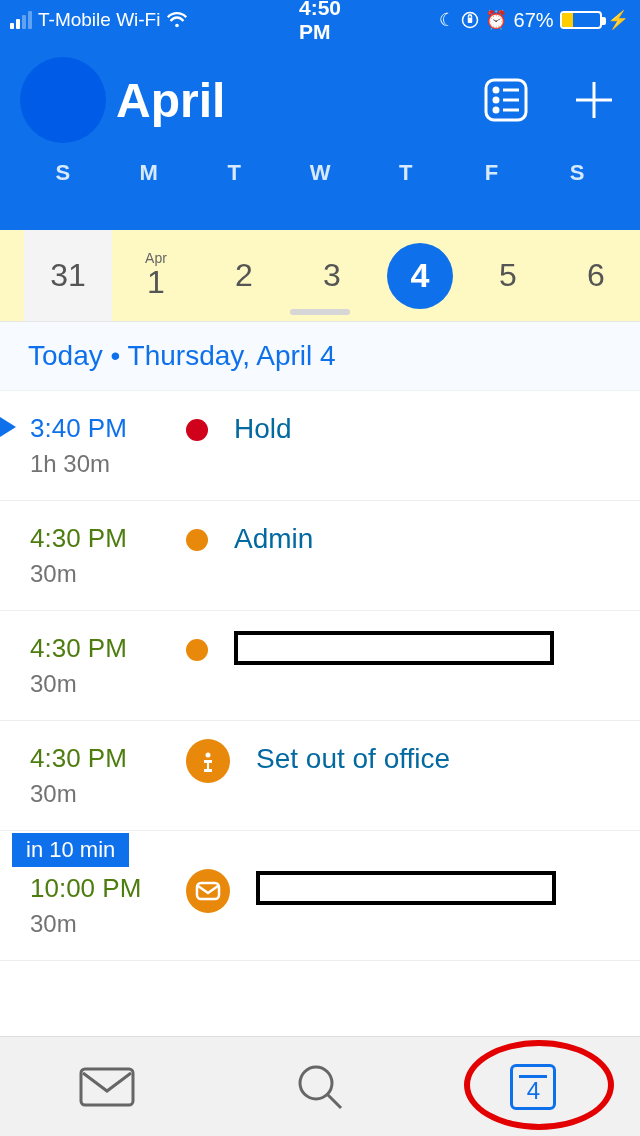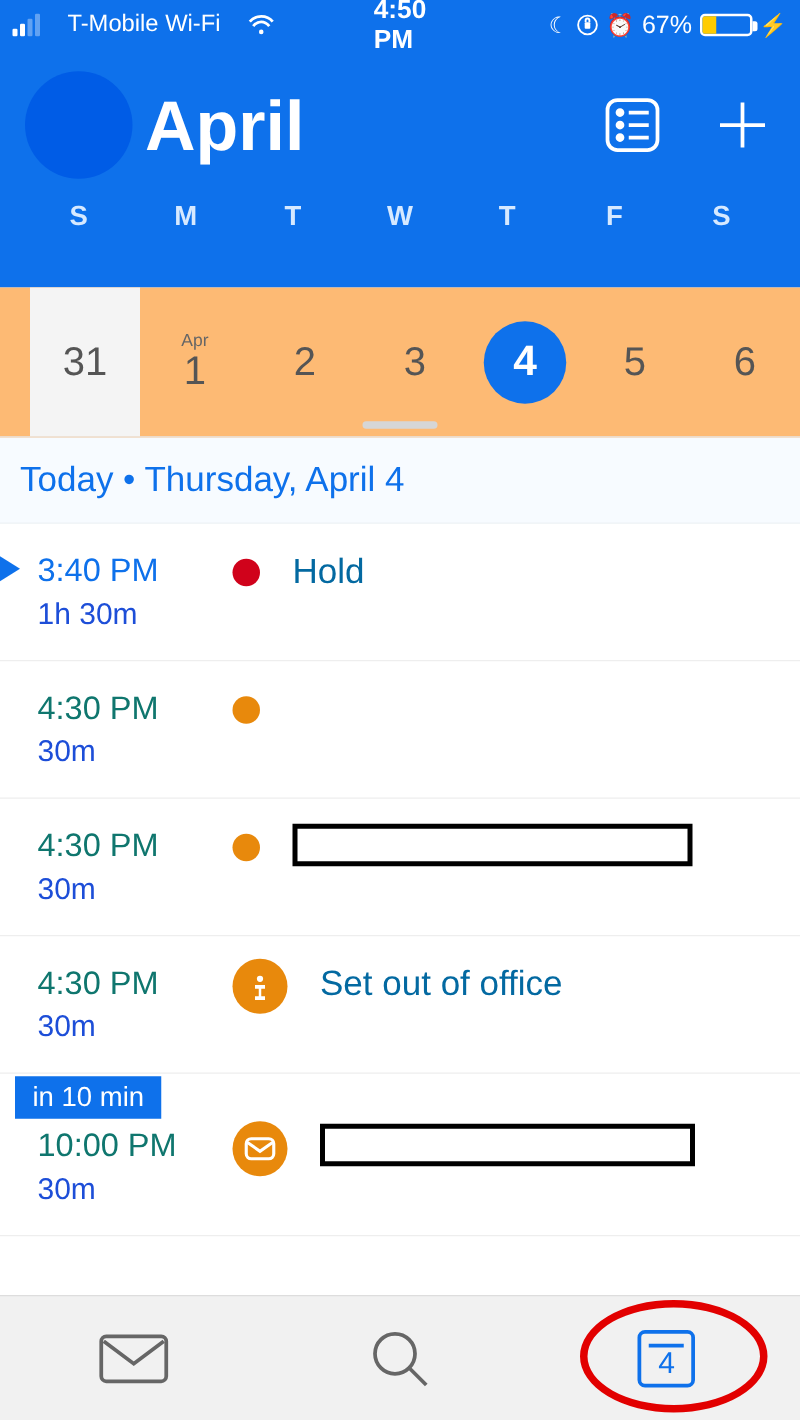--- a/index.html
+++ b/index.html
@@ -1,59 +1,59 @@
 <!DOCTYPE html>
 <html><head>
 <meta charset="utf-8">
 <style>
   * { box-sizing: border-box; margin: 0; padding: 0; }
   html, body { width: 640px; height: 1136px; font-family: -apple-system, "Helvetica Neue", Arial, sans-serif; background:#fff; overflow:hidden; }
   
   .status-bar { height: 40px; background:#0e71eb; color:#fff; display:flex; align-items:center; padding:0 10px; font-size:20px; font-weight:500; }
-  .status-left { display:flex; align-items:center; gap:22px; flex:1;}
+  .status-left { display:flex; align-items:center; gap:6px; flex:1;}
   .status-center { flex:0; font-weight:600; font-size:21px; }
   .status-right { display:flex; align-items:center; gap:6px; flex:1; justify-content:flex-end; }
   .sig-bars { display:flex; align-items:flex-end; gap:2px; }
   .sig-bars span{ width:4px; background:#fff; border-radius:1px; }
   .sig-bars span:nth-child(1){height:6px;}
   .sig-bars span:nth-child(2){height:10px;}
   .sig-bars span:nth-child(3){height:14px; background:rgba(255,255,255,0.35);}
   .sig-bars span:nth-child(4){height:18px; background:rgba(255,255,255,0.35);}
   .battery { width:42px; height:18px; border:2px solid #fff; border-radius:4px; position:relative; }
   .battery::after{ content:""; position:absolute; right:-6px; top:4px; width:4px; height:8px; background:#fff; border-radius:0 2px 2px 0;}
   .battery-fill{ height:100%; width:30%; background:#ffcc00; border-radius:2px 0 0 2px;}
   .carrier { font-size:19px; }
   .moon, .lock, .alarm, .bolt { font-size:18px; }
   
   .header { background:#0e71eb; color:#fff; height:190px; padding:0 20px; position:relative; }
   .header-top { display:flex; align-items:center; height:120px; }
   .avatar { width:86px; height:86px; border-radius:50%; background:#005ce6; margin-right:10px; flex-shrink:0;}
-  .month { font-size:56px; font-weight:700; }
+  .month { font-size:48px; font-weight:700; }
   .hdr-actions { margin-left:auto; display:flex; gap:36px; align-items:center;}
   .icon-btn { width:52px; height:52px; color:#fff; display:flex; align-items:center; justify-content:center;}
   .day-labels { display:flex; }
   .day-labels div{ flex:1; text-align:center; font-size:22px; font-weight:700; color:#d6e9ff;}
   
-  .week { display:flex; height:120px; border-bottom:1px solid #e6e6e6; position:relative; background:#fdba74;padding-left:24px;}
+  .week { display:flex; height:92px; border-bottom:1px solid #e6e6e6; position:relative; background:#fef9c3;padding-left:24px;}
   .week-cell { flex:1; display:flex; flex-direction:column; align-items:center; justify-content:center; font-size:30px; color:#555;}
   .week-cell.prev { background:#f4f4f4; }
   .week-cell .sm-month{ font-size:14px; color:#666; margin-bottom:-2px;}
   .day-num { font-size:32px; font-weight:400;}
   .week-cell.selected .day-circ{ width:66px; height:66px; background:#0e71eb; color:#fff; border-radius:50%; display:flex; align-items:center; justify-content:center; font-size:34px; font-weight:600;}
   .grab { position:absolute; left:50%; bottom:6px; transform:translateX(-50%); width:60px; height:6px; background:#d6d6d6; border-radius:3px;}
   
-  .date-heading { padding:18px 16px; font-size:28px; color:#0e71eb; font-weight:500; background:#f7fbff; border-bottom:1px solid #eef2f5;}
+  .date-heading { padding:18px 28px; font-size:28px; color:#0e71eb; font-weight:500; background:#f7fbff; border-bottom:1px solid #eef2f5;}
   
   .events { }
   .event { position:relative; padding:22px 20px 22px 30px; border-bottom:1px solid #eee; display:flex; align-items:flex-start; gap:26px; }
   .tick { position:absolute; left:0; top:26px; width:0; height:0; border-top:10px solid transparent; border-bottom:10px solid transparent; border-left:16px solid #0e71eb; }
   .ev-time { width:130px; flex-shrink:0;}
-  .ev-time .t{ font-size:26px; color:#0f766e; font-weight:500;}
+  .ev-time .t{ font-size:26px; color:#4d7c0f; font-weight:500;}
   .ev-time .t.cur{ color:#0e71eb;}
-  .ev-time .d{ font-size:24px; color:#1d4ed8; margin-top:6px;}
+  .ev-time .d{ font-size:24px; color:#737373; margin-top:6px;}
   .dot { width:22px; height:22px; border-radius:50%; margin-top:6px; flex-shrink:0;}
   .dot.red{ background:#d0021b;}
   .dot.orange{ background:#e8890c;}
   .ico-circle{ width:44px; height:44px; border-radius:50%; background:#e8890c; display:flex; align-items:center; justify-content:center; color:#fff; flex-shrink:0; margin-top:-4px;}
   .ev-title{ font-size:28px; color:#0369a1; flex:1; }
   .redact{ width:320px; height:34px; border:4px solid #000; background:#fff; margin-top:-2px;}
   .upcoming-tag{ position:absolute; left:12px; top:-18px; background:#0e71eb; color:#fff; font-size:22px; padding:4px 14px; }
   .event.with-tag{ margin-top:20px;}
   
   .bottom-nav{ position:absolute; left:0; right:0; bottom:0; height:100px; background:#f1f1f1; border-top:1px solid #ddd; display:flex;}
@@ -171,20 +171,21 @@
     <div class="dot red"></div>
     <div class="ev-title">Hold</div>
   </div>
 
   <div class="event">
     <div class="ev-time">
       <div class="t">4:30 PM</div>
       <div class="d">30m</div>
     </div>
     <div class="dot orange"></div>
+    <div class="ev-title">Admin</div>
   </div>
 
   <div class="event">
     <div class="ev-time">
       <div class="t">4:30 PM</div>
       <div class="d">30m</div>
     </div>
     <div class="dot orange"></div>
     <div class="redact"></div>
   </div>

